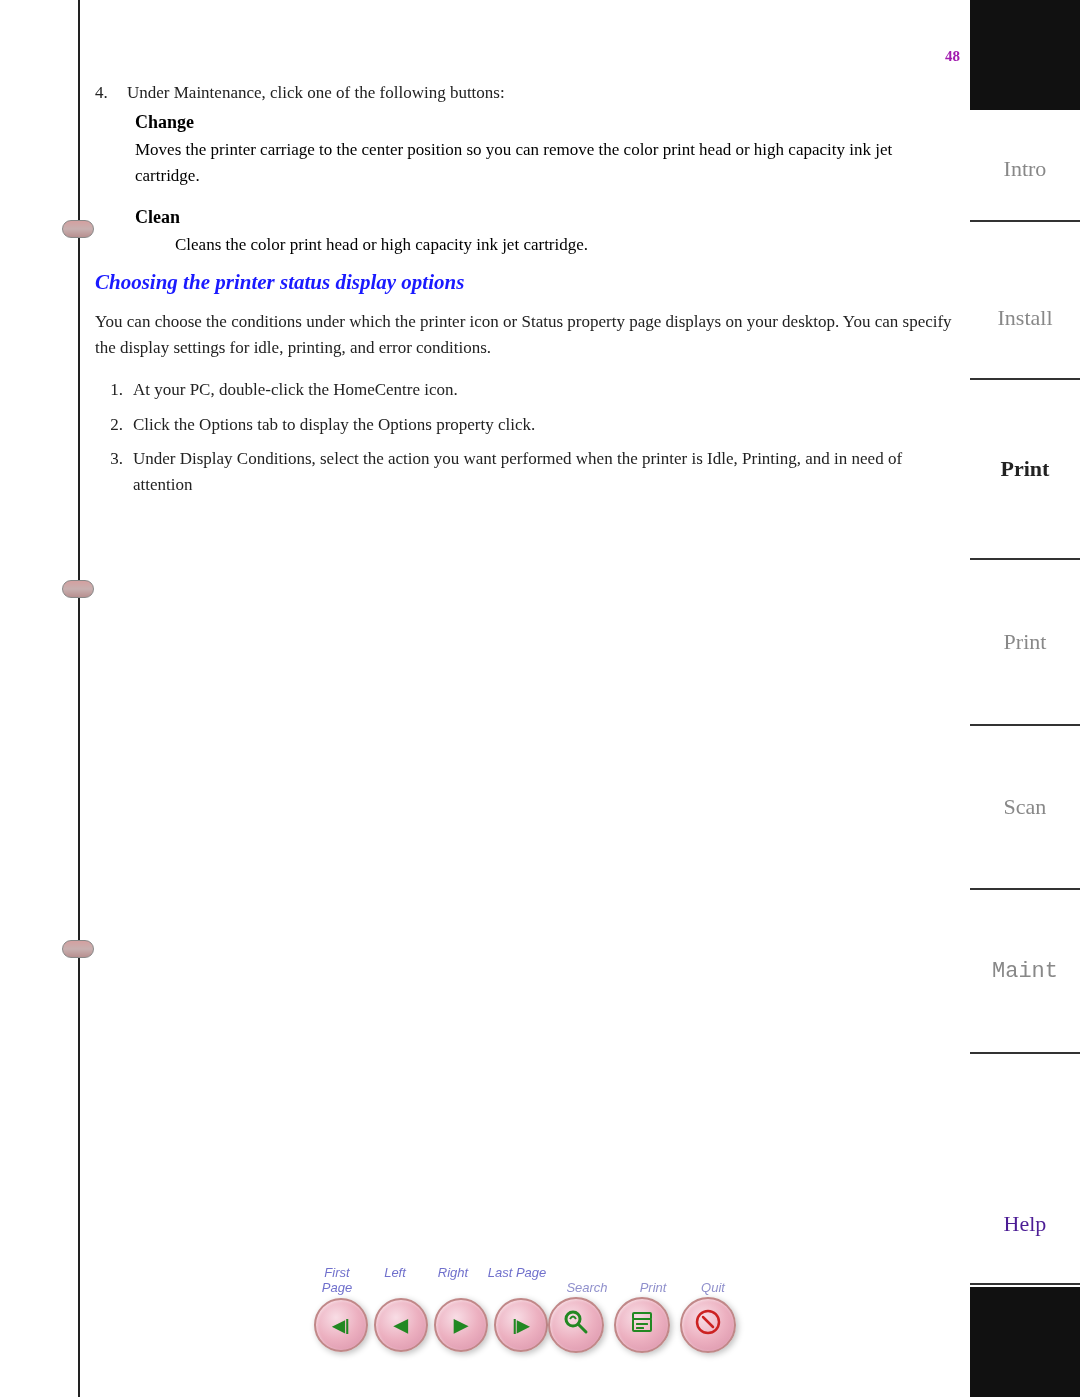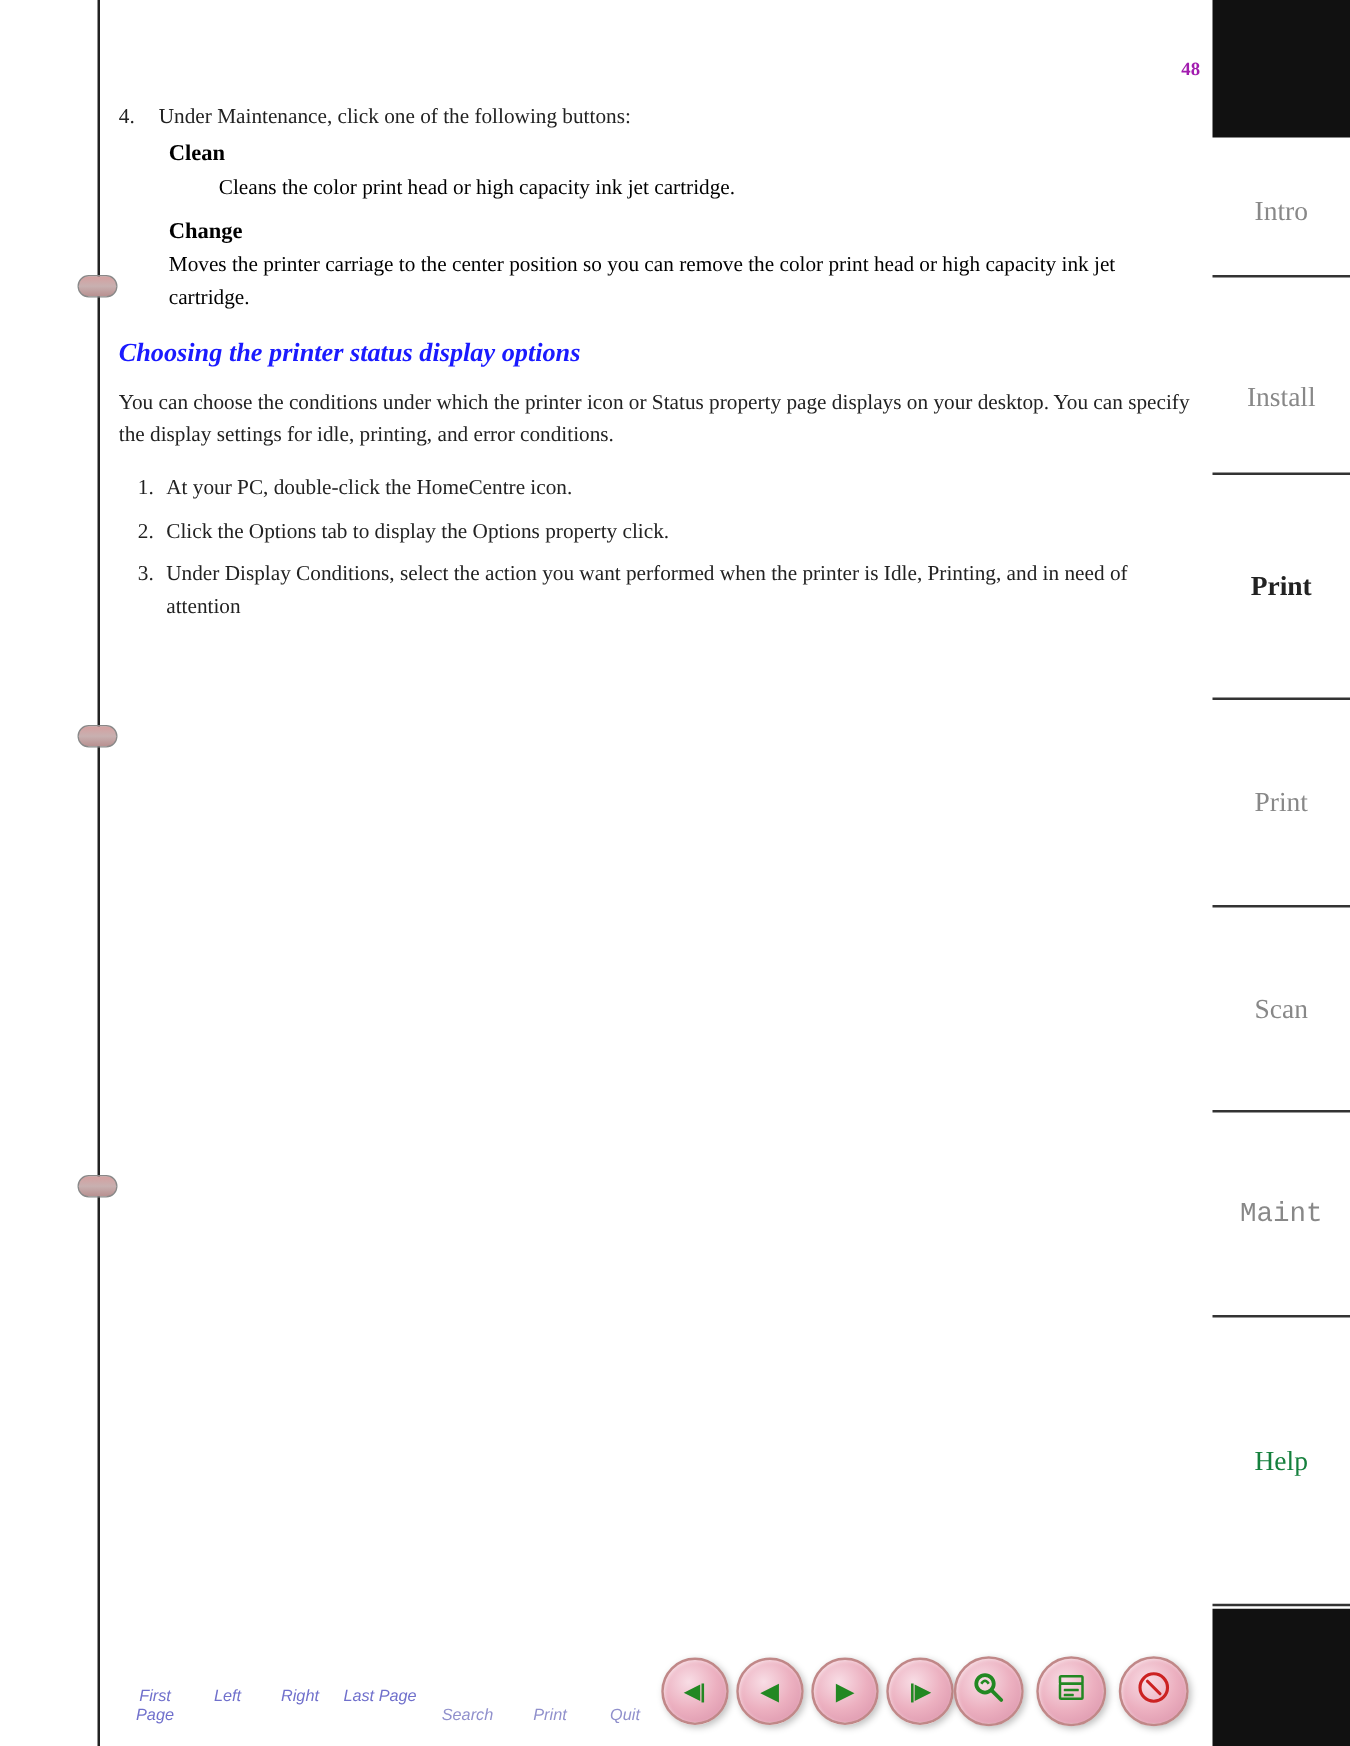--- a/index.html
+++ b/index.html
@@ -136,43 +136,43 @@
 <div class="sidebar-tab" style="top: 726px; height: 162px; font-size: 22px; color: #888;">
   <span>Scan</span>
 </div>
 
 <div class="tab-line" style="top: 1052px;"></div>
 <div class="sidebar-tab" style="top: 890px; height: 162px; font-size: 22px; color: #888; font-family: Liberation Mono, monospace;">
   <span>Maint</span>
 </div>
 
 <div class="tab-line" style="top: 1283px;"></div>
-<div class="sidebar-tab" style="top: 1054px; height: 229px; font-size: 22px; color: #15803d;">
+<div class="sidebar-tab" style="top: 1109px; height: 229px; font-size: 22px; color: #4c1d95;">
   <span>Help</span>
 </div>
 
 <div class="page-number">48</div>
 
 <div class="main-content">
 
   <div style="display:flex; flex-direction:row; margin-bottom: 6px; font-size:17px; color:#222; line-height:1.5;">
     <span style="min-width:32px;">4.</span>
     <div>
       <span>Under Maintenance, click one of the following buttons:</span>
     </div>
   </div>
 
+  <div style="margin-left: 40px; margin-bottom: 18px;">
+    <span style="font-weight:bold; font-size:18px; display:block; margin-bottom:4px;">Change</span>
+    <span style="display:block; font-size:17px; line-height:1.55; margin-bottom:12px;">Moves the printer carriage to the center position so you can remove the color print head or high capacity ink jet cartridge.</span>
+  </div>
+
   <div style="margin-left: 40px; margin-bottom: 6px;">
     <span style="font-weight:bold; font-size:18px; display:block; margin-bottom:4px;">Clean</span>
     <span style="display:block; margin-left:40px; font-size:17px; line-height:1.5; margin-bottom:12px;">Cleans the color print head or high capacity ink jet cartridge.</span>
-  </div>
-
-  <div style="margin-left: 40px; margin-bottom: 18px;">
-    <span style="font-weight:bold; font-size:18px; display:block; margin-bottom:4px;">Change</span>
-    <span style="display:block; font-size:17px; line-height:1.55; margin-bottom:12px;">Moves the printer carriage to the center position so you can remove the color print head or high capacity ink jet cartridge.</span>
   </div>
 
   <div style="font-size:21px; font-weight:bold; font-style:italic; color:#1a1aff; margin-bottom:14px; margin-top:8px;">Choosing the printer status display options</div>
 
   <p style="font-size:17px; color:#222; line-height:1.55; margin-bottom:16px;">You can choose the conditions under which the printer icon or Status property page displays on your desktop. You can specify the display settings for idle, printing, and error conditions.</p>
 
   <div>
     <div style="display:flex; flex-direction:row; font-size:17px; color:#222; line-height:1.55; margin-bottom:8px;">
       <span style="min-width:28px; text-align:right; margin-right:10px;">1.</span>
       <span>At your PC, double-click the HomeCentre icon.</span>
@@ -182,21 +182,21 @@
       <span>Click the Options tab to display the Options property click.</span>
     </div>
     <div style="display:flex; flex-direction:row; font-size:17px; color:#222; line-height:1.55; margin-bottom:8px;">
       <span style="min-width:28px; text-align:right; margin-right:10px;">3.</span>
       <span>Under Display Conditions, select the action you want performed when the printer is Idle, Printing, and in need of attention</span>
     </div>
   </div>
 
 </div>
 
-<div style="position:absolute; bottom:16px; left:95px; right:125px; display:flex; flex-direction:row;">
+<div style="position:absolute; bottom:44px; left:95px; right:125px; display:flex; flex-direction:column;align-items:center;">
 
   <div style="display:flex; flex-direction:row; align-items:flex-end; margin-bottom:2px;">
     <div style="display:flex; flex-direction:row;">
       <span style="width:58px; font-size:13px; color:#7070cc; font-style:italic; font-family:Arial,sans-serif; text-align:center;">First Page</span>
       <span style="width:58px; font-size:13px; color:#7070cc; font-style:italic; font-family:Arial,sans-serif; text-align:center;">Left</span>
       <span style="width:58px; font-size:13px; color:#7070cc; font-style:italic; font-family:Arial,sans-serif; text-align:center;">Right</span>
       <span style="width:70px; font-size:13px; color:#7070cc; font-style:italic; font-family:Arial,sans-serif; text-align:center;">Last Page</span>
     </div>
     <div style="flex:1;"></div>
     <div style="display:flex; flex-direction:row;">

